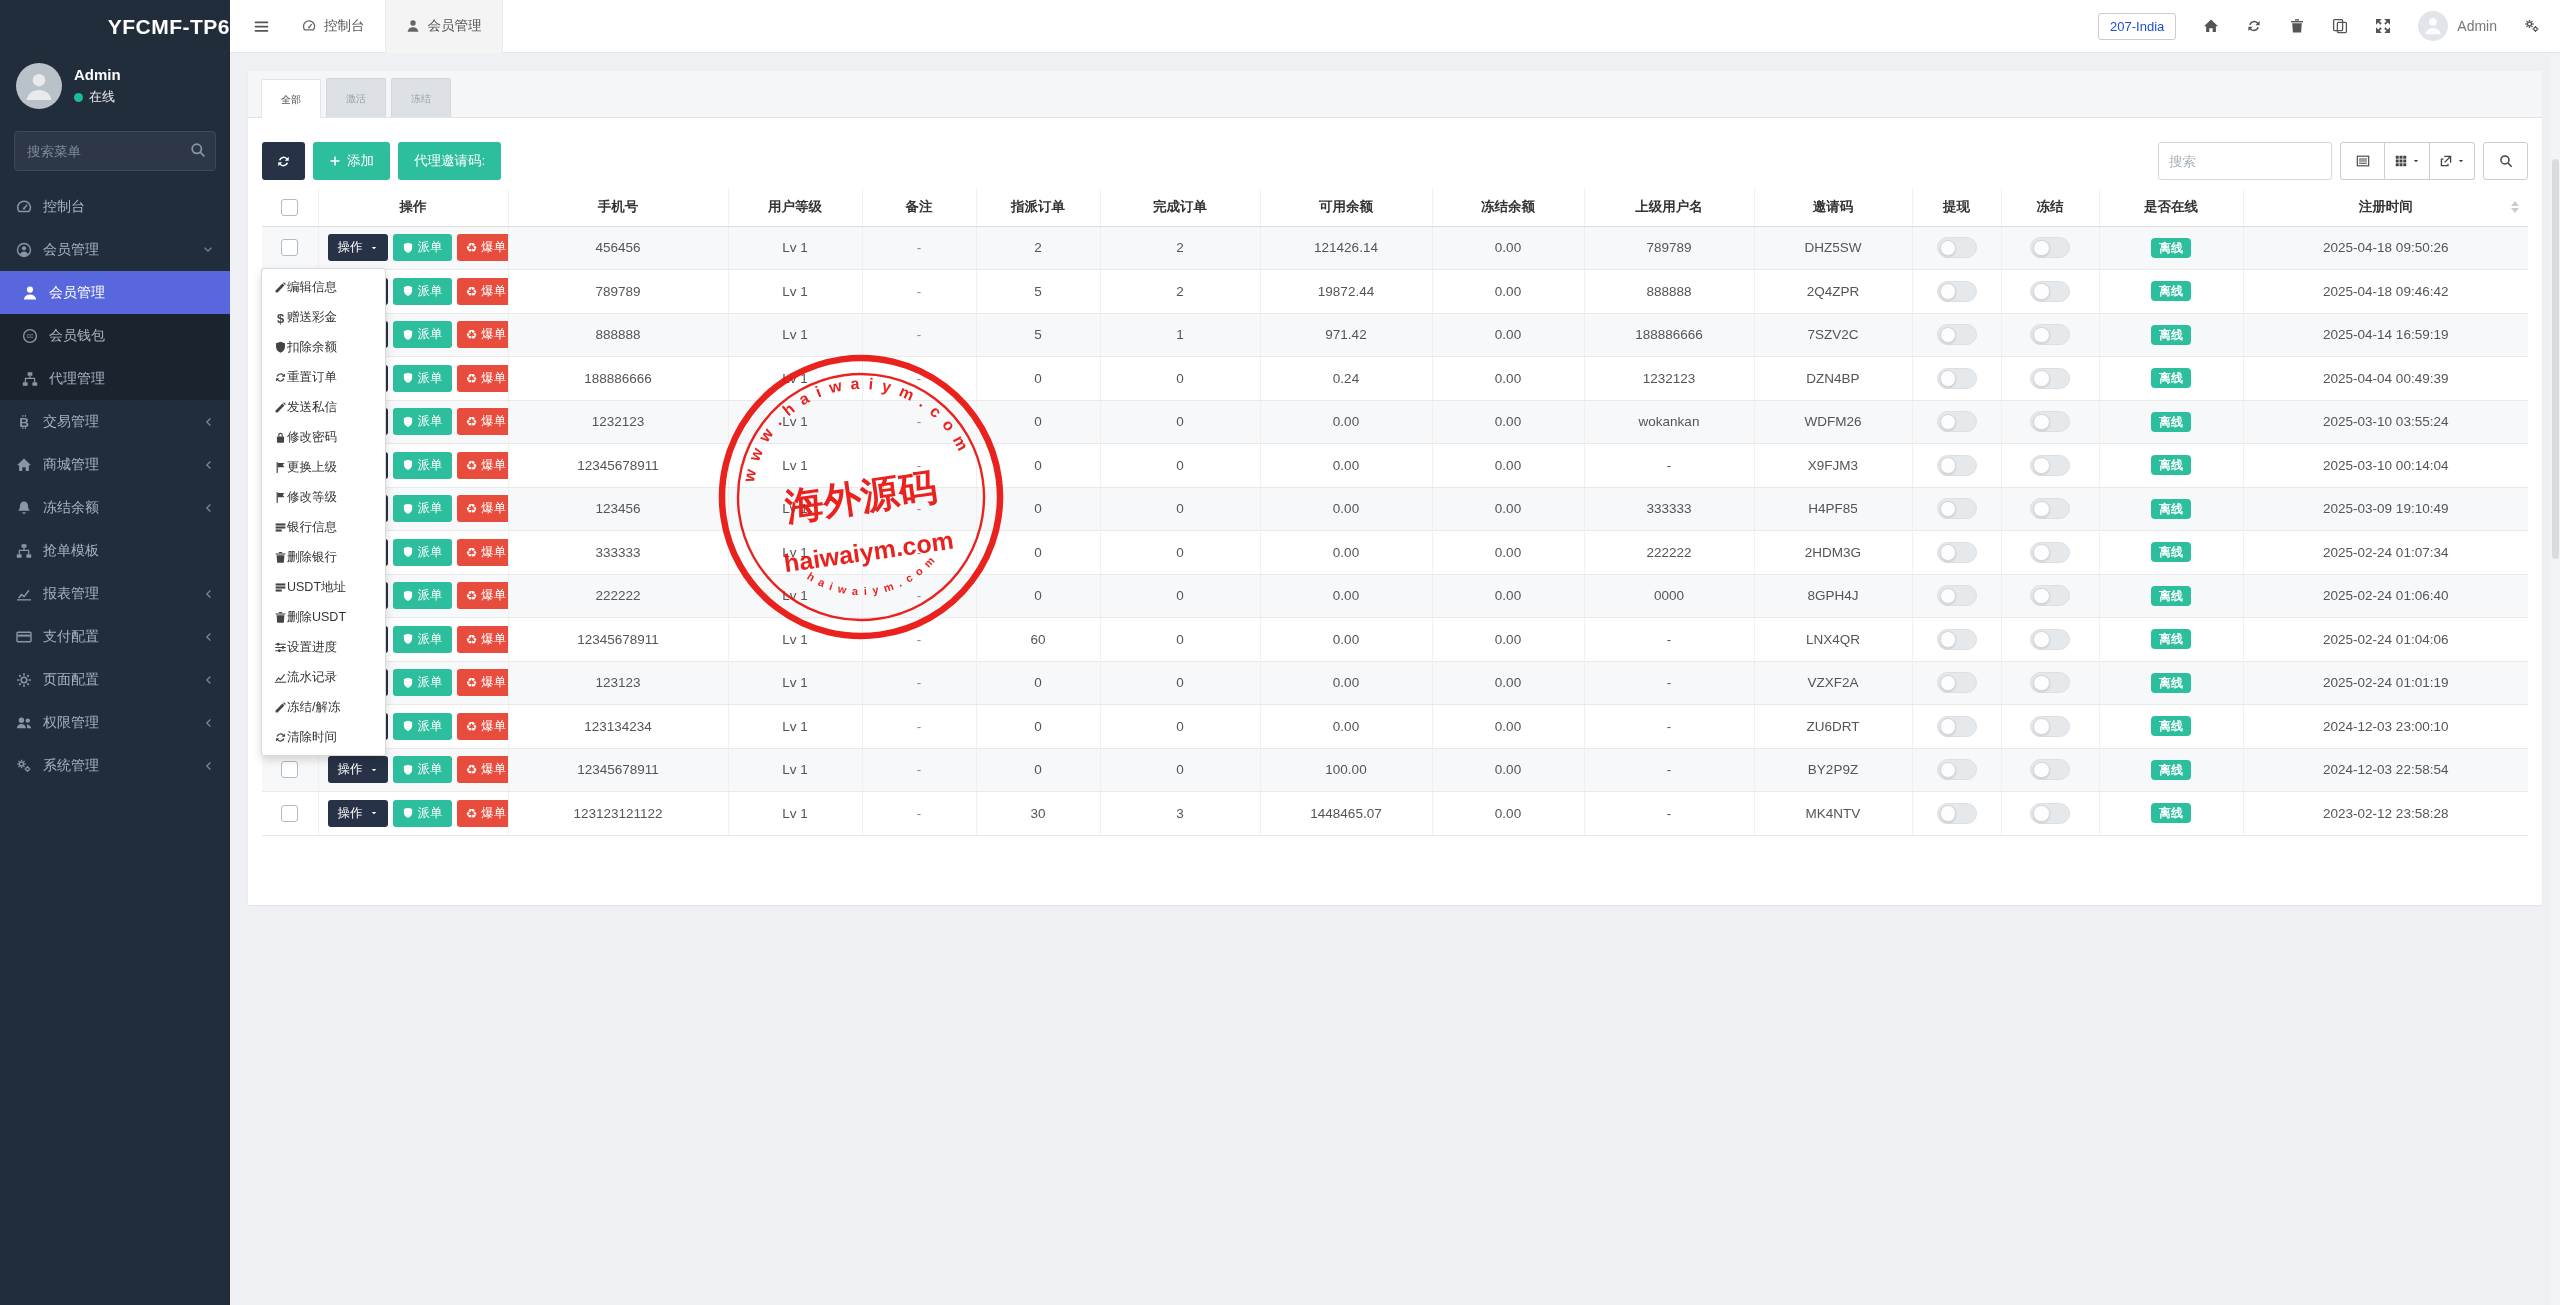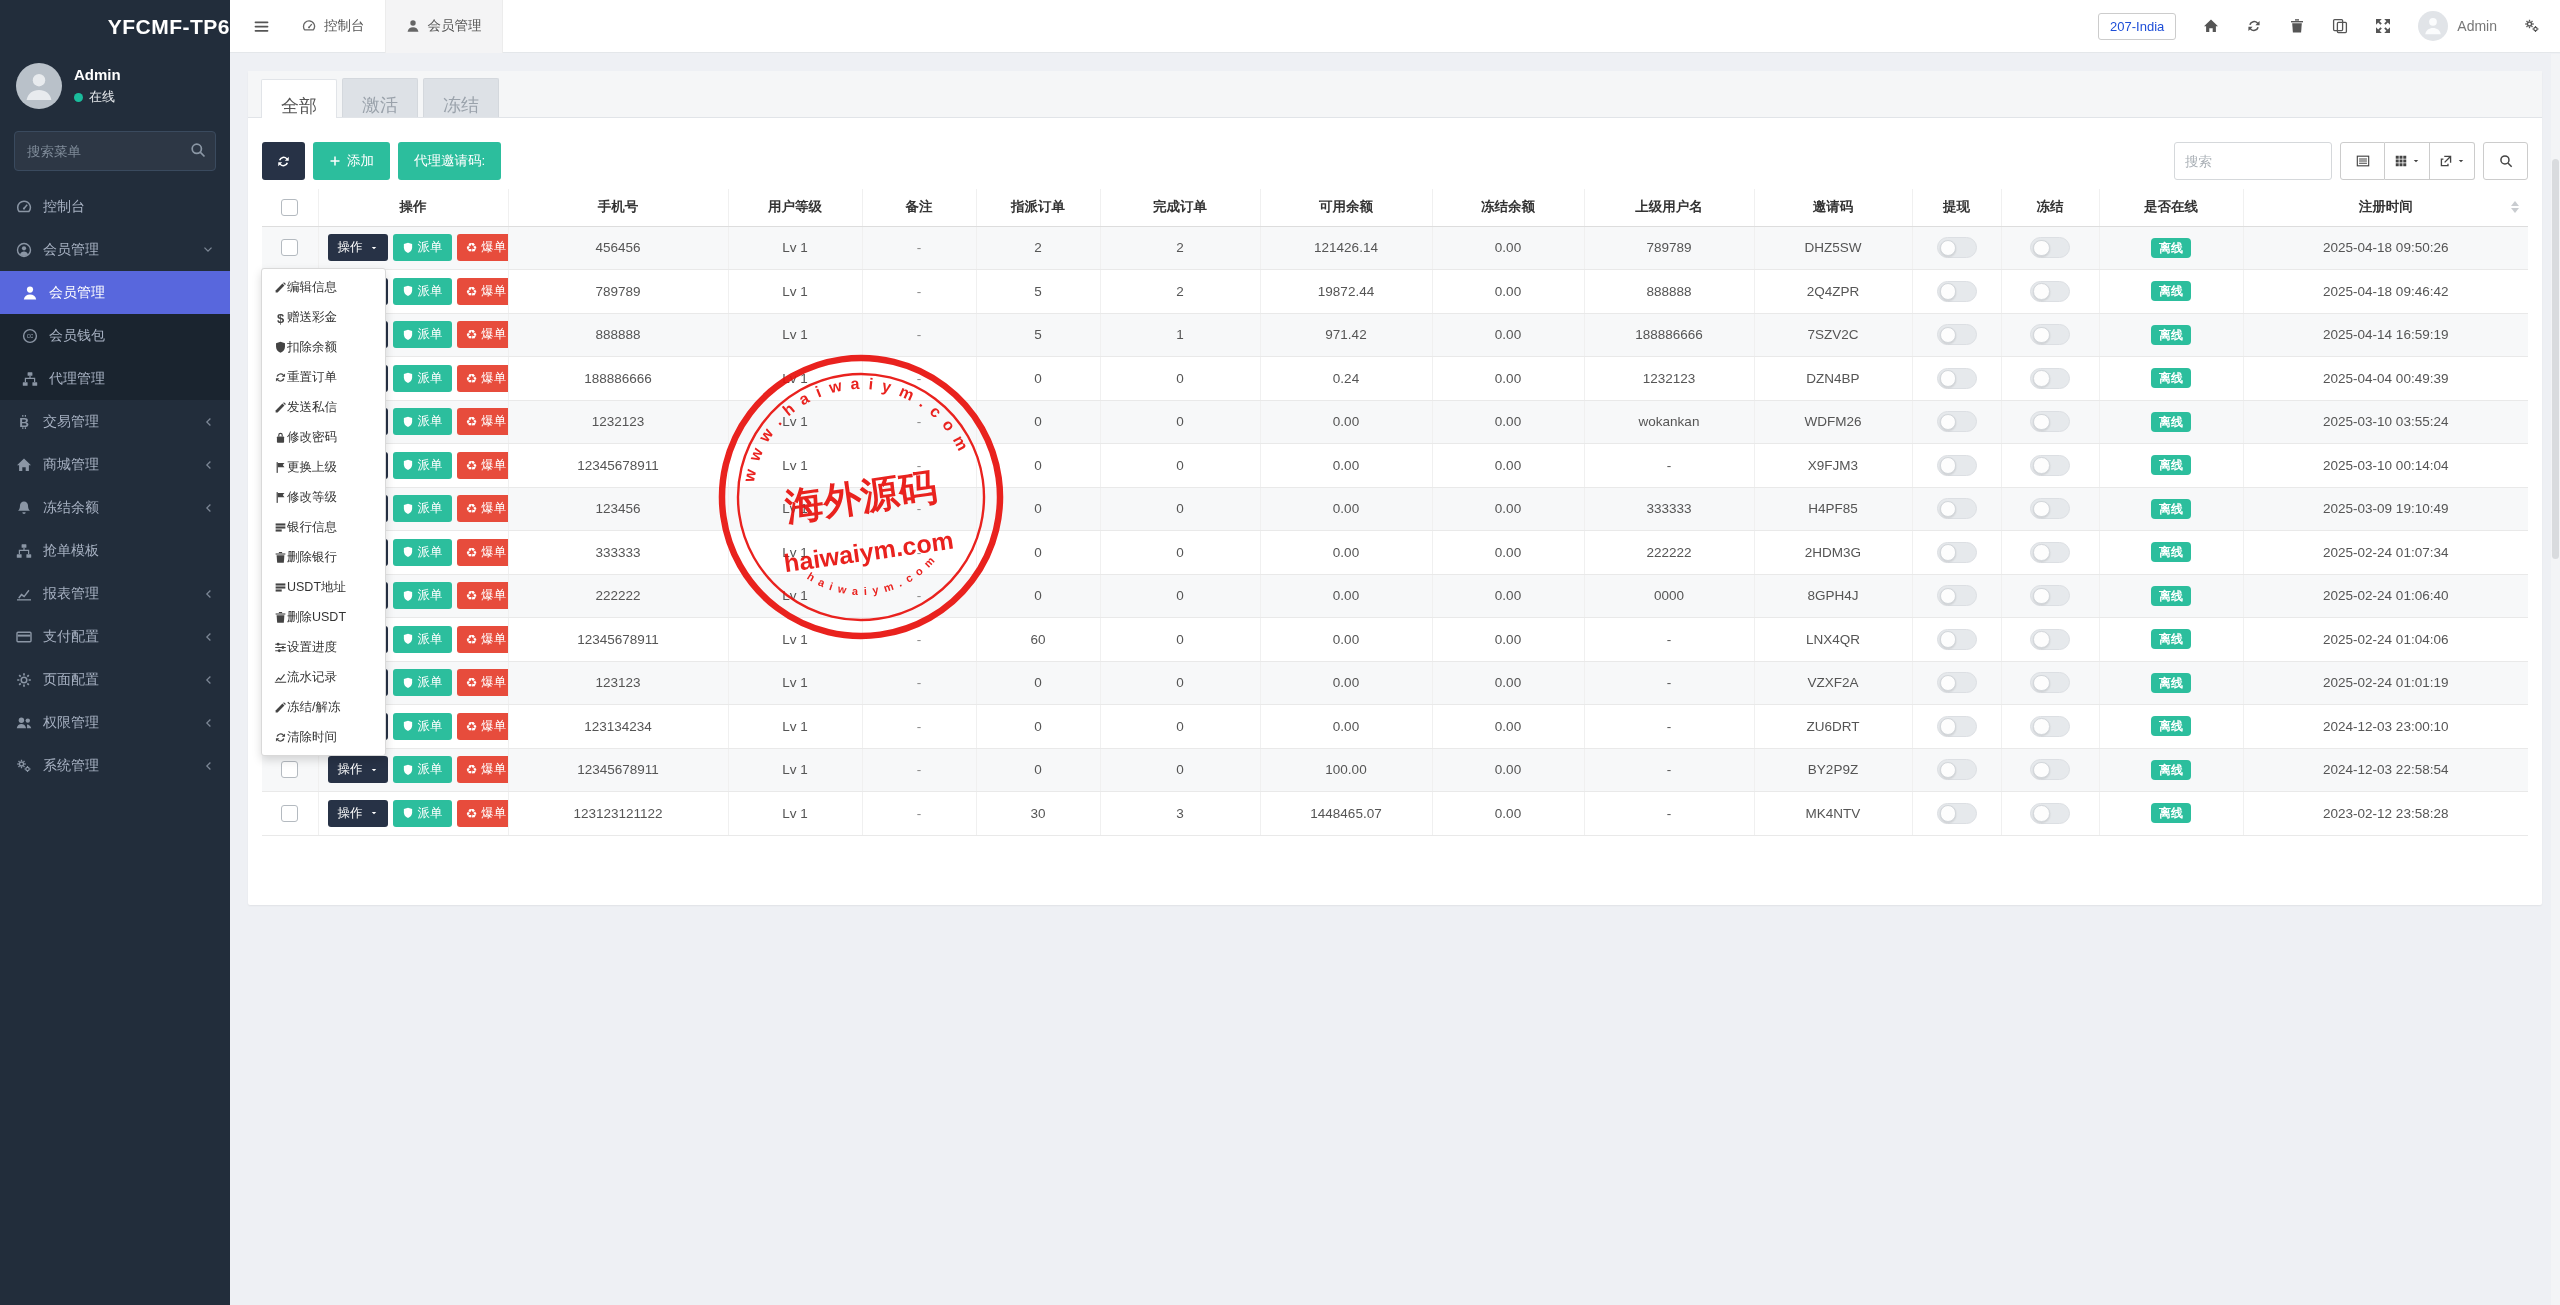--- a/index.html
+++ b/index.html
@@ -40,32 +40,32 @@
   .site-box { border:1px solid #ccc; border-radius:3px; padding:5px 11px; font-size:13px; color:#1d4ed8; cursor:pointer; }
   .tb-ico { width:16px; height:16px; color:#555; cursor:pointer; }
   .admin-chip { display:flex; align-items:center; gap:9px; cursor:pointer; }
   .avatar-sm { width:30px; height:30px; border-radius:50%; background:#e1e4e8; position:relative; overflow:hidden; }
   .avatar-sm svg { position:absolute; left:5px; top:5px; width:20px; height:20px; color:#fbfcfd; }
   .admin-name { color:#777; font-size:14px; }
 
   .content { flex:1; padding:18px; }
   .card { background:#fff; border-radius:2px; box-shadow:0 1px 2px rgba(0,0,0,.06); min-height:834px; }
   .tabstrip { height:47px; background:#f5f6f7; border-bottom:1px solid #e1e4e8; display:flex; align-items:flex-end; padding:0 0 0 13px; gap:5px; }
-  .ftab { height:39px; line-height:39px; padding:7px 19px; font-size:18px; color:#9aa2ab; background:#dde1e6; border:1px solid #d4d8dd; border-bottom:none; border-radius:2px 2px 0 0; cursor:pointer; }
+  .ftab { height:39px; line-height:39px; padding:0 19px; font-size:10px; color:#9aa2ab; background:#dde1e6; border:1px solid #d4d8dd; border-bottom:none; border-radius:2px 2px 0 0; cursor:pointer; }
   .ftab.active { background:#fff; color:#555; border-color:#e1e4e8; margin-bottom:-1px; }
   .card-body { padding:24px 14px 20px; }
 
   .toolbar { display:flex; margin-bottom:9px; }
   .btn { border:none; border-radius:3px; cursor:pointer; font-family:inherit; display:inline-flex; align-items:center; justify-content:center; gap:6px; }
   .btn-dark { background:#273246; color:#fff; width:43px; height:38px; }
   .btn-dark .ico { width:15px; height:15px; }
   .btn-green { background:#2cbe9d; color:#fff; height:38px; padding:0 16px; font-size:13.5px; margin-left:8px; }
   .btn-green .ico { width:12px; height:12px; }
   .tb-right { margin-left:auto; display:flex; align-items:center; }
-  .tb-search { width:158px; height:38px; border:1px solid #d5d8db; border-radius:3px; padding:0 10px; font-size:13.5px; color:#555; font-family:inherit; outline:none; }
+  .tb-search { width:174px; height:38px; border:1px solid #d5d8db; border-radius:3px; padding:0 10px; font-size:13.5px; color:#555; font-family:inherit; outline:none; }
   .tb-search::placeholder { color:#aab0b6; }
   .btn-group { display:flex; margin-left:8px; }
   .btn-ghost { width:45px; height:38px; background:#fff; border:1px solid #ccc; color:#444; display:inline-flex; align-items:center; justify-content:center; gap:4px; cursor:pointer; }
   .btn-group .btn-ghost + .btn-ghost { border-left:none; }
   .btn-group .btn-ghost:first-child { border-radius:3px 0 0 3px; }
   .btn-group .btn-ghost:last-child { border-radius:0 3px 3px 0; }
   .btn-ghost .ico { width:14px; height:14px; }
   .btn-ghost .caret { width:8px; height:8px; }
   .btn-search-single { border-radius:3px !important; border:1px solid #ccc; margin-left:8px; }
 

